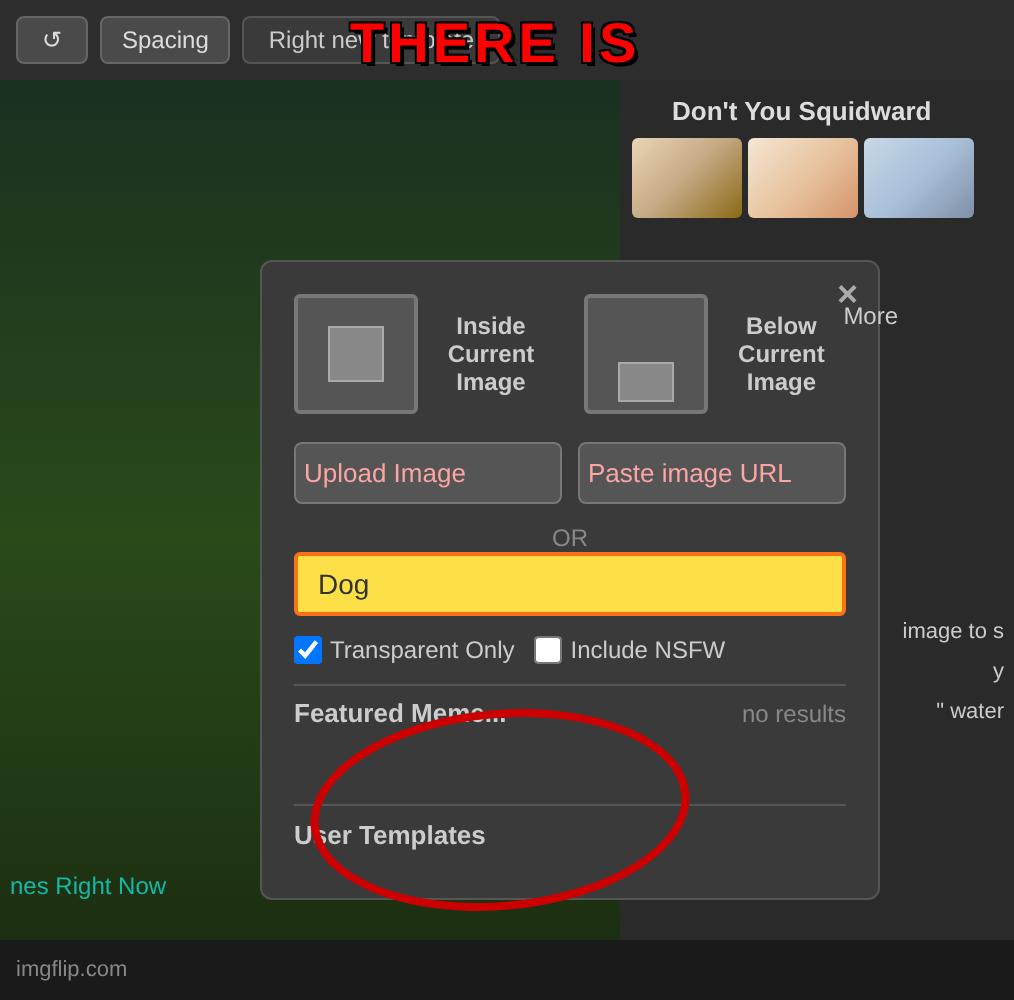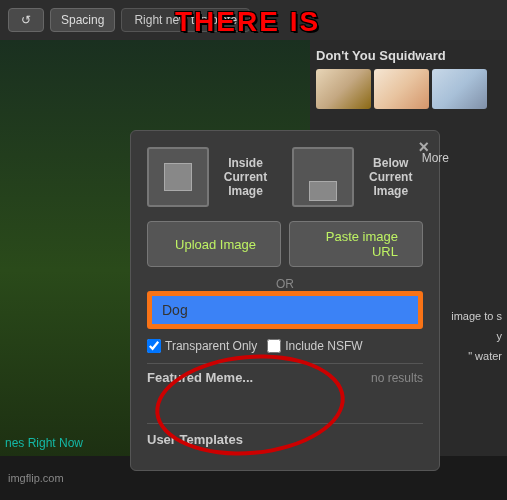--- a/index.html
+++ b/index.html
@@ -100,21 +100,21 @@
       width: 197px;
       height: 460px;
       background: #2a2a2a;
       z-index: 5;
     }
 
     .right-panel-title {
       color: #ddd;
       font-size: 13px;
       font-weight: bold;
-      padding: 8px 6px 6px;
+      padding: 8px 26px 6px;
     }
 
     .right-panel-images {
       display: flex;
       gap: 3px;
       padding: 0 6px 6px;
       flex-wrap: wrap;
     }
 
     .thumb {
@@ -225,38 +225,38 @@
       display: flex;
       gap: 8px;
       margin-bottom: 10px;
     }
 
     .action-btn {
       flex: 1;
       background: #555;
       border: 1px solid #777;
       border-radius: 4px;
-      padding: 7px 24px;
-      color: #bef264;
+      padding: 7px 4px;
+      color: #fca5a5;
       font-size: 13px;
       cursor: pointer;
-      text-align: right;
+      text-align: left;
     }
 
     .or-divider {
       text-align: center;
       color: #888;
       font-size: 12px;
       margin-bottom: 0;
     }
 
     .search-input {
       width: 100%;
-      background: #3b82f6;
-      border: 5px solid #f97316;
+      background: #fde047;
+      border: 2px solid #f97316;
       border-radius: 3px;
       padding: 6px 10px;
       font-size: 14px;
       color: #333;
       margin-bottom: 10px;
     }
 
     
     .red-circle {
       position: absolute;
@@ -317,21 +317,21 @@
       border-top: 1px solid #555;
       margin-top: 32px;
     }
 
     
     .footer {
       position: absolute;
       bottom: 0;
       left: 0;
       width: 507px;
-      height: 44px;
+      height: 30px;
       background: #1a1a1a;
       display: flex;
       align-items: center;
       padding: 0 8px;
       z-index: 5;
     }
 
     .footer-logo {
       color: #888;
       font-size: 11px;

